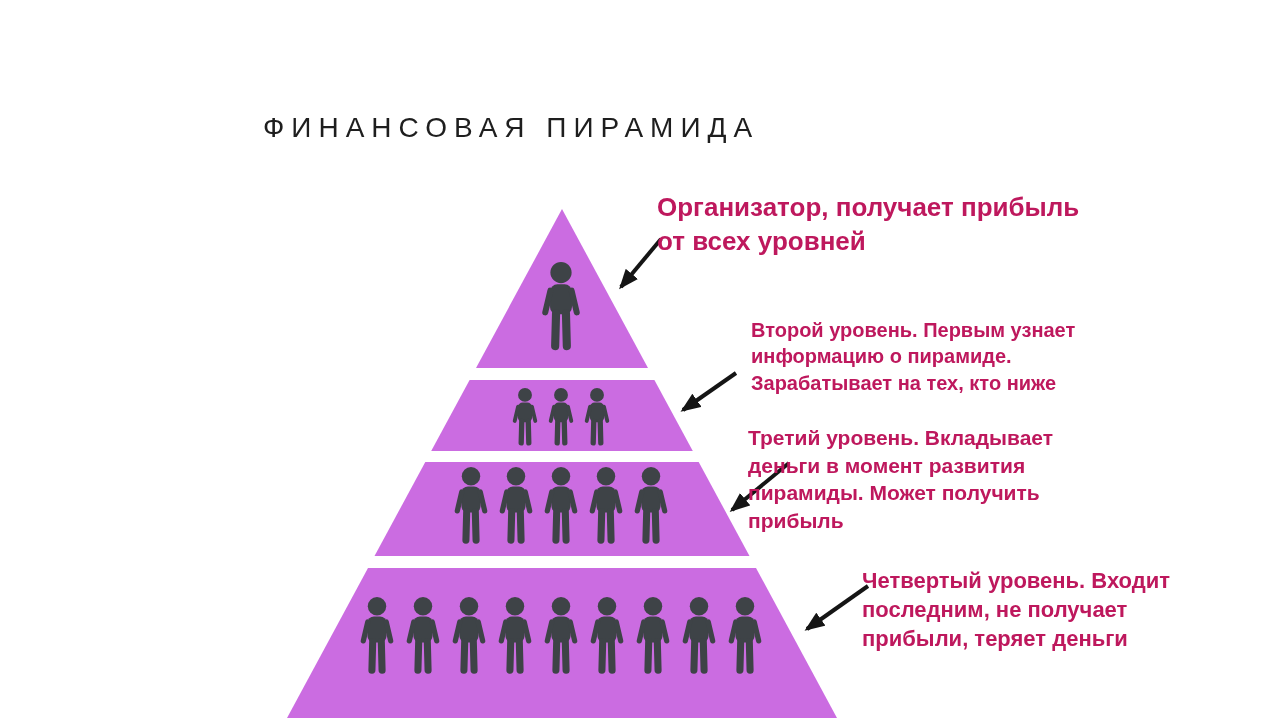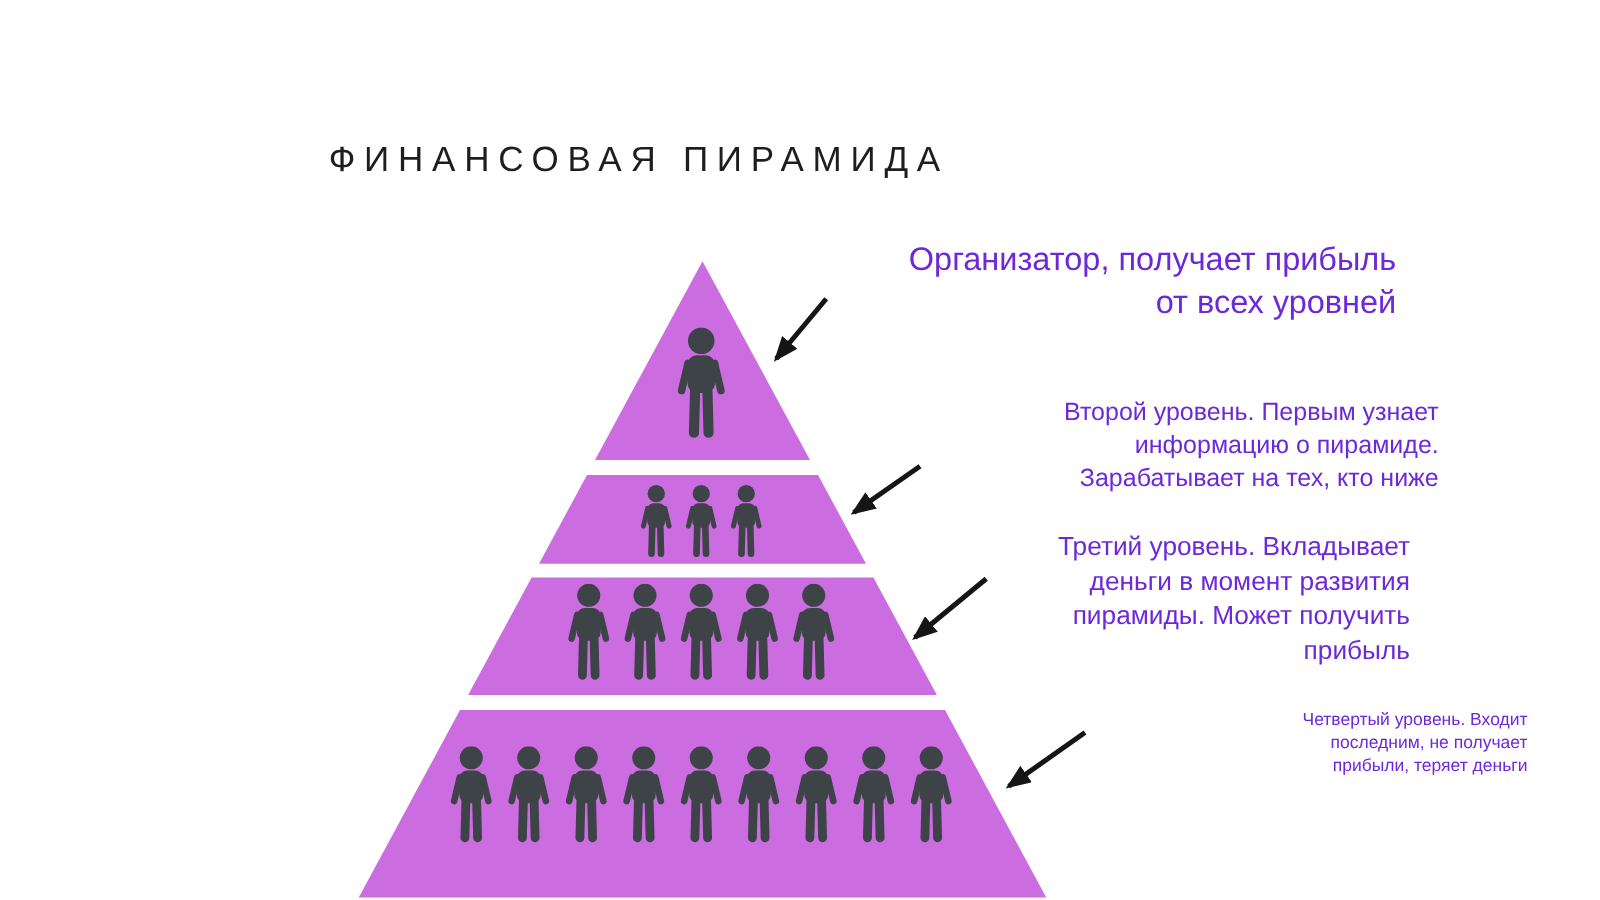--- a/index.html
+++ b/index.html
@@ -23,28 +23,29 @@
     white-space: nowrap;
     margin-top: 48px;
   }
   .diagram {
     position: absolute;
     left: 0;
     top: 0;
   }
   .annotation {
     position: absolute;
-    text-align: right;
-    color: #6d28d9;
+    text-align: left;
+    color: #be185d;
     line-height: 1.32;
+    font-weight: bold;
   }
   .a1 { left: 657px; top: 190px; width: 460px; font-size: 26px; }
   .a2 { left: 751px; top: 317px; width: 400px; font-size: 20px; }
   .a3 { left: 748px; top: 424px; width: 380px; font-size: 21px; }
-  .a4 { left: 862px; top: 566px; width: 360px; font-size: 14px; }
+  .a4 { left: 862px; top: 566px; width: 360px; font-size: 22px; }
 </style>
 </head>
 <body>
 
 <div class="slide">
 
   <h1 class="title">ФИНАНСОВАЯ ПИРАМИДА</h1>
 
   <svg class="diagram" width="1280" height="720" viewBox="0 0 1280 720">
     <defs>

